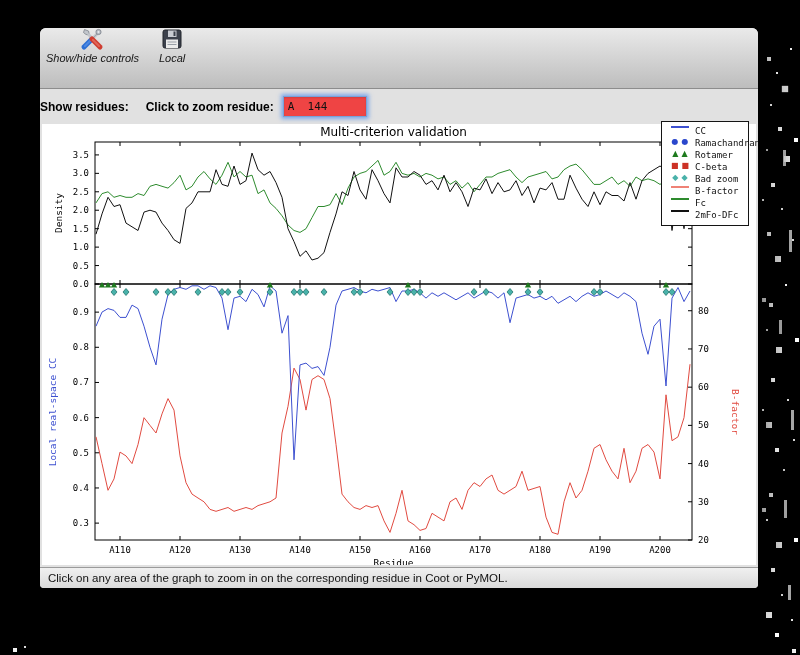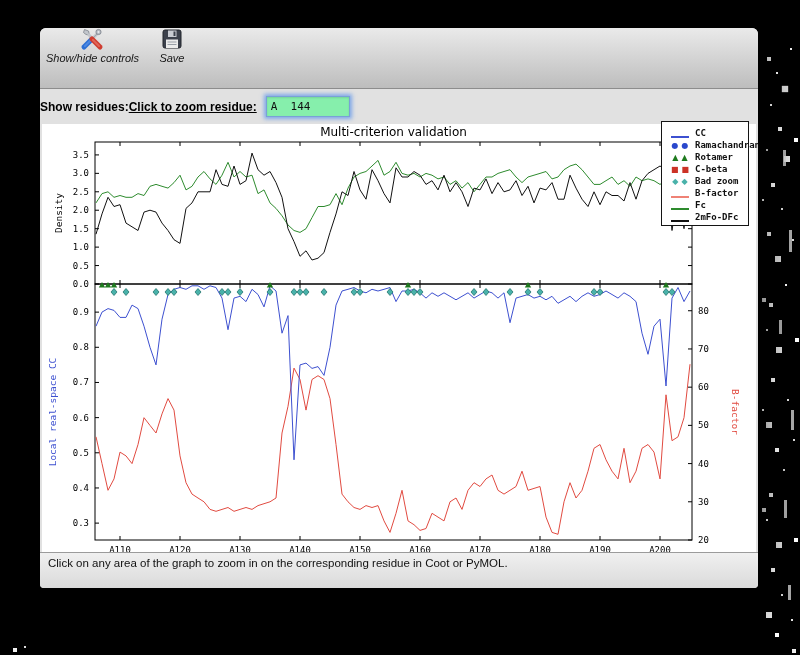--- a/index.html
+++ b/index.html
@@ -52,38 +52,38 @@
   .popup{margin-left:9px;width:108px;height:21px;border:1px solid #999;border-radius:4px;
     background:linear-gradient(#fff,#ececec);display:flex;align-items:center;position:relative;
     box-shadow:0 1px 0 rgba(255,255,255,.8);padding-left:11px;box-sizing:border-box;}
   .popup .pvalue{font-family:"DejaVu Sans Mono",monospace;font-size:11px;color:#111;}
   .spinner{position:absolute;right:6px;top:50%;transform:translateY(-50%);display:flex;
     flex-direction:column;gap:2px;}
   .spinner i{display:block;width:0;height:0;border-left:3.5px solid transparent;
     border-right:3.5px solid transparent;}
   .spinner .up{border-bottom:4px solid #4a4a4a;}
   .spinner .down{border-top:4px solid #4a4a4a;}
-  .ctl-label.second{margin-left:0;text-decoration:underline;}
-  .zoom-input{margin-left:9px;width:74px;height:17px;border:1px solid #79a1d6;background:#86efac;
+  .ctl-label.second{margin-left:17px;}
+  .zoom-input{margin-left:9px;width:74px;height:17px;border:1px solid #79a1d6;background:#ef4444;
     font-family:"DejaVu Sans Mono",monospace;font-size:11px;color:#111;padding:1px 4px;
     box-shadow:0 0 4px 2px rgba(95,150,235,.75),inset 0 1px 2px rgba(0,0,0,.12);outline:none;}
 
   
   .canvas{position:absolute;left:2px;top:96px;width:714px;height:441px;background:#fff;}
   .legend{position:absolute;top:-3px;right:7px;width:88px;background:#fff;border:1px solid #141414;
     padding:4px 0 3px 5px;box-sizing:border-box;}
-  .lrow{display:flex;align-items:flex-end;height:12px;font-weight:bold;}
+  .lrow{display:flex;align-items:flex-start;height:12px;}
   .lmark{width:26px;display:flex;justify-content:center;align-items:center;gap:3px;flex:none;}
   .lmark .lline{width:18px;height:2px;}
   .lmark .lglyph{font-family:"DejaVu Sans",sans-serif;font-size:8px;line-height:8px;}
   .llabel{font-family:"DejaVu Sans Mono",monospace;font-size:9px;color:#111;margin-left:2px;
     white-space:nowrap;}
 
   
-  .statusbar{position:absolute;left:0;bottom:0;width:100%;height:36px;box-sizing:border-box;
+  .statusbar{position:absolute;left:0;bottom:0;width:100%;height:21px;box-sizing:border-box;
     background:linear-gradient(#f0f0f0,#dadada);border-top:1px solid #9b9b9b;
     font-size:11.5px;color:#111;line-height:20px;padding-left:8px;}
 </style>
 </head>
 <body>
 
 <div class="noise"></div>
 <div class="streaks">
   <span></span>
     <span></span>
@@ -115,21 +115,21 @@
       </div>
       <div class="tool-btn">
         <svg class="ticon" viewBox="0 0 26 26">
           <rect x="4" y="4" width="18" height="18" rx="2" fill="#3c414c" stroke="#22262d" stroke-width="1"></rect>
           <rect x="9" y="4.5" width="8.5" height="6.5" fill="#c9ccd2"></rect>
           <rect x="14.5" y="5.5" width="2" height="4.5" fill="#3c414c"></rect>
           <rect x="7" y="13.5" width="12" height="8.5" fill="#ececec"></rect>
           <line x1="8.5" y1="16" x2="17.5" y2="16" stroke="#9aa0a8" stroke-width="1"></line>
           <line x1="8.5" y1="18.5" x2="17.5" y2="18.5" stroke="#9aa0a8" stroke-width="1"></line>
         </svg>
-        <span class="tlabel">Save</span>
+        <span class="tlabel">Local</span>
       </div>
     </div>
   </div>
 
   <div class="controls">
     <span class="ctl-label">Show residues:</span>
     <span class="ctl-label second">Click to zoom residue:</span>
     <input class="zoom-input" type="text" value="A  144" style="">
   </div>
 

